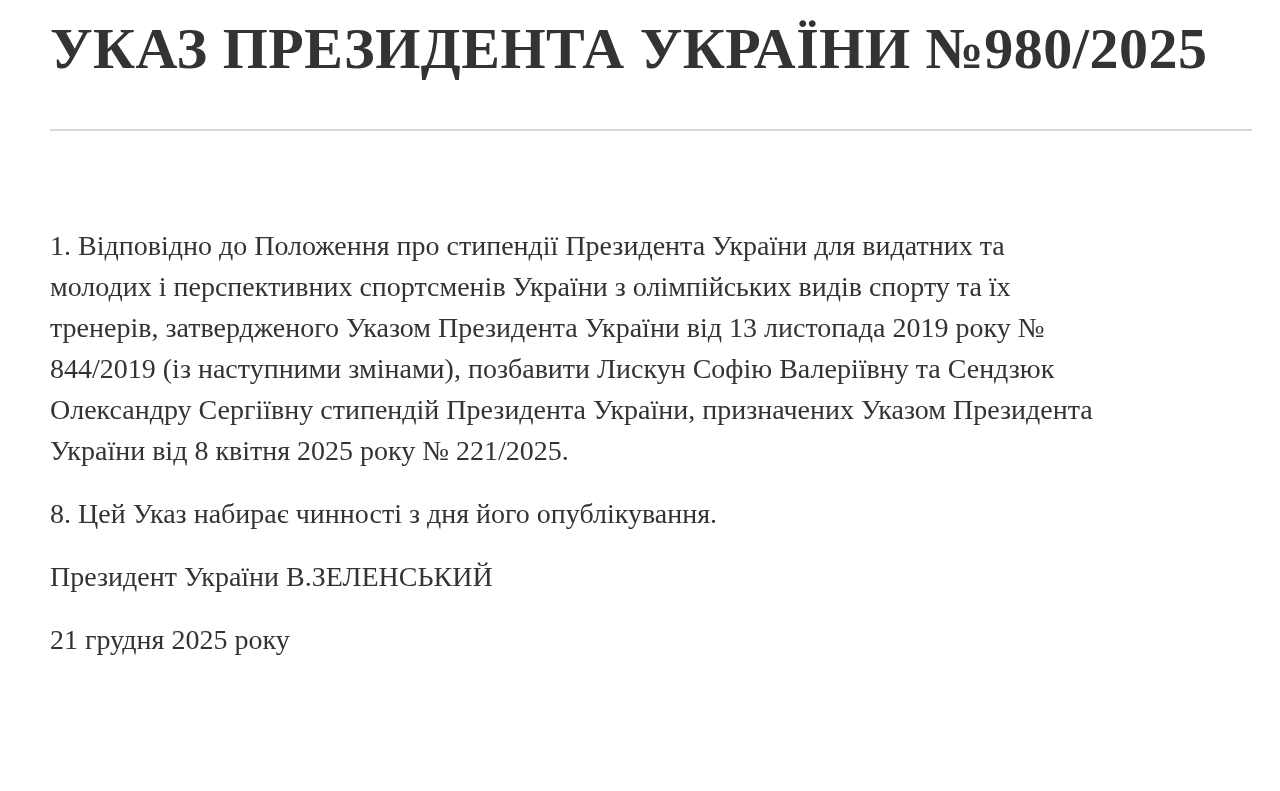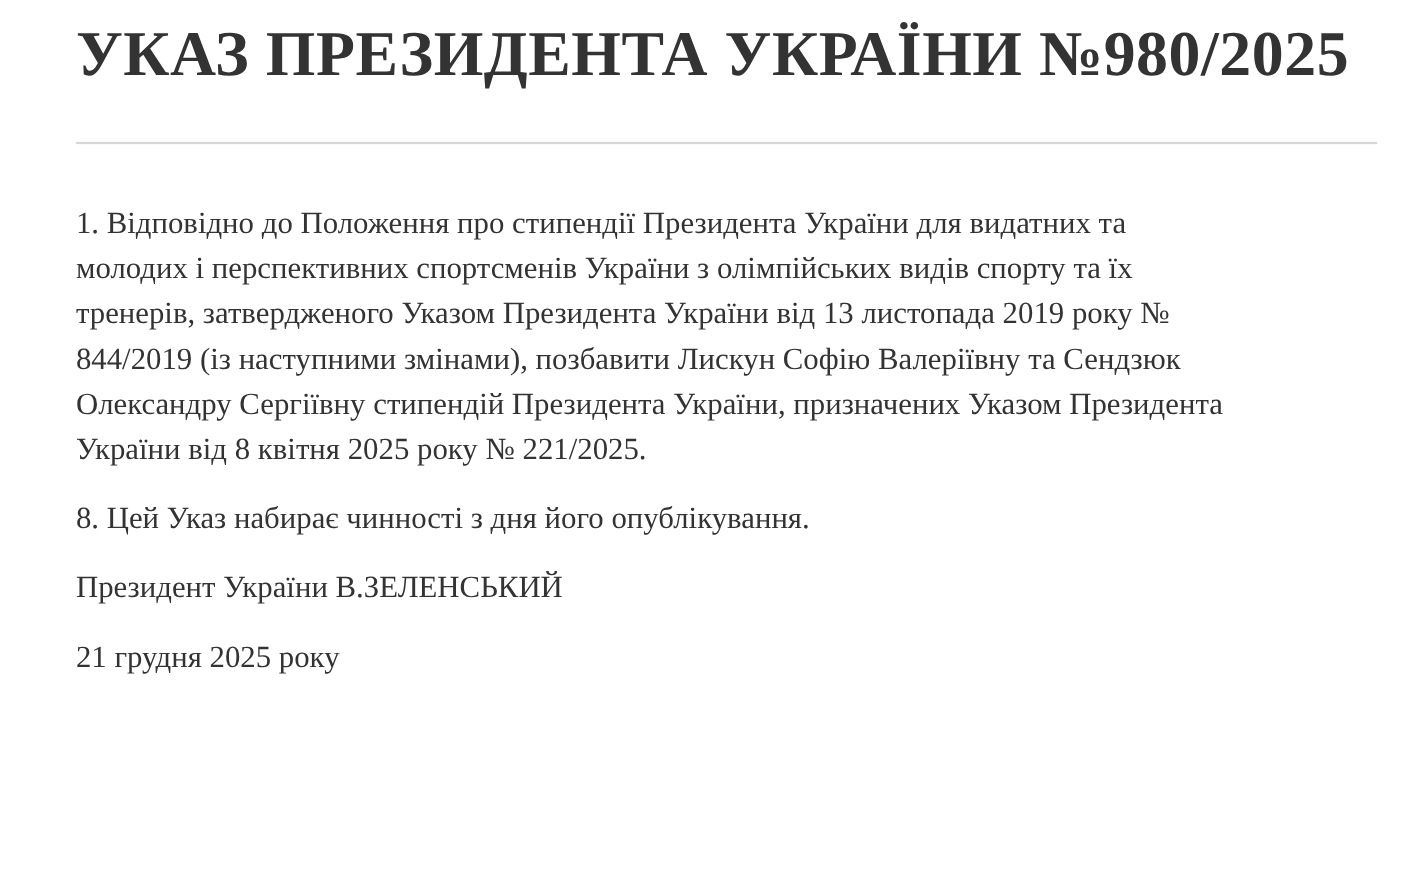--- a/index.html
+++ b/index.html
@@ -6,21 +6,21 @@
     margin: 0;
     padding: 0;
     background: #ffffff;
     font-family: "Liberation Serif", "DejaVu Serif", serif;
     color: #333333;
   }
   .page {
     width: 1280px;
     height: 791px;
     box-sizing: border-box;
-    padding: 16px 28px 0 69px;
+    padding: 16px 28px 0 50px;
     background: #ffffff;
     overflow: hidden;
   }
   h1.decree-title {
     margin: 0;
     font-size: 58px;
     line-height: 1.15;
     font-weight: 700;
     letter-spacing: 0.5px;
     color: #333333;
@@ -39,21 +39,21 @@
     margin: 46px 0 0 0;
     width: 100%;
   }
   .body-text p {
     font-size: 28px;
     line-height: 41px;
     margin: 0 0 22px 0;
     color: #333333;
   }
   .body-text p.first-paragraph {
-    margin-top: 52px;
+    margin-top: 94px;
   }
   .body-text p.signature-line {
     font-weight: 400;
   }
 </style>
 </head>
 <body>
 
 <div class="page">
 

